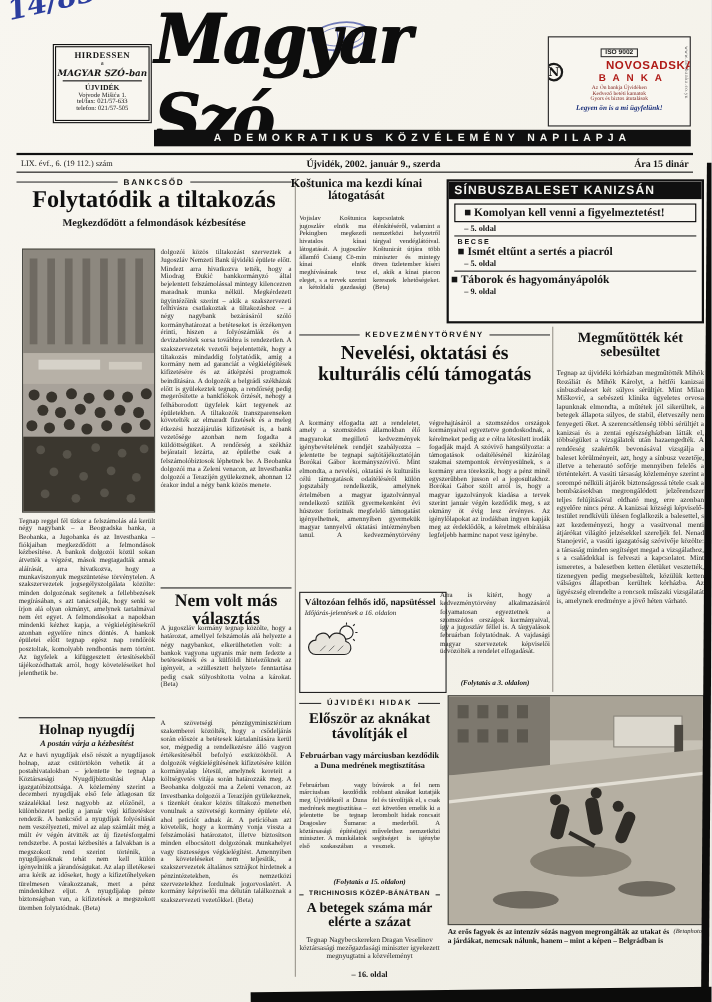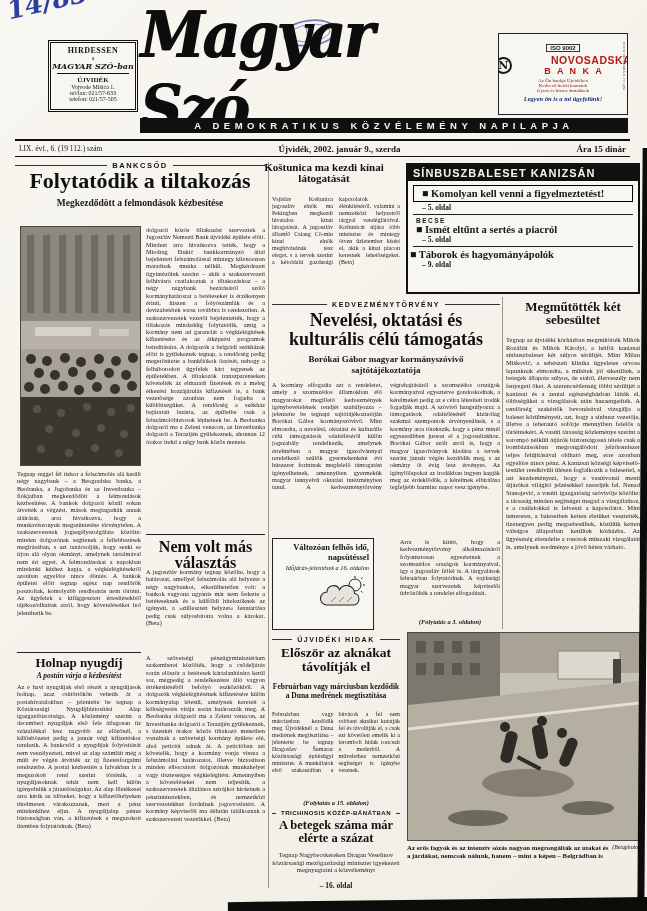--- a/index.html
+++ b/index.html
@@ -160,24 +160,23 @@
   <div class="abs" style="left:17px; top:671px; width:124px; font:italic 700 7.5px 'Liberation Serif', serif; text-align:center;">A postán várja a kézbesítést</div>
   <div class="abs txt" style="left:17px; top:683px; width:124px; height:201px;">Az e havi nyugdíjak első részét a nyugdíjasok holnap, azaz csütörtökön vehetik át a postahivatalokban – jelentette be tegnap a Köztársasági Nyugdíjbiztosítási Alap igazgatóbizottsága. A közlemény szerint a decemberi nyugdíjak első fele átlagosan tíz százalékkal lesz nagyobb az előzőnél, a különbözetet pedig a január végi kifizetéskor rendezik. A bankcsőd a nyugdíjak folyósítását nem veszélyezteti, mivel az alap számláit még a múlt év végén átvitték az új fizetésforgalmi rendszerbe. A postai kézbesítés a falvakban is a megszokott rend szerint történik, a nyugdíjasoknak tehát nem kell külön igényelniük a járandóságukat. Az alap illetékesei arra kérik az időseket, hogy a kifizetőhelyeken türelmesen várakozzanak, mert a pénz mindenkihez eljut. A nyugdíjalap pénze biztonságban van, a kifizetések a megszokott ütemben folytatódnak. (Beta)</div>
 
   <div class="abs hl" style="left:260px; top:162px; width:128px; font-size:11px;">Koštunica ma kezdi kínai látogatását</div>
   <div class="abs txt" style="left:272px; top:196px; width:128px; height:100px; column-count:2; column-gap:6px; font-size:6px;">Vojislav Koštunica jugoszláv elnök ma Pekingben megkezdi hivatalos kínai látogatását. A jugoszláv államfő Csiang Cö-min kínai elnök meghívásának tesz eleget, s a tervek szerint a kétoldalú gazdasági kapcsolatok élénkítéséről, valamint a nemzetközi helyzetről tárgyal vendéglátóival. Koštunicát útjára több miniszter és mintegy ötven üzletember kíséri el, akik a kínai piacon keresnek lehetőségeket. (Beta)</div>
 
   <div class="abs kicker" style="left:272px; top:301px; width:228px; font-size:7px;">
     <span>KEDVEZMÉNYTÖRVÉNY</span>
   </div>
   <div class="abs hl" style="left:272px; top:311px; width:228px; font-size:18px;">Nevelési, oktatási és kulturális célú támogatás</div>
-  <div class="abs deck" style="left:282px; top:354px; width:208px; font-size:9px;">Borókai Gábor magyar kormányszóvivő sajtótájékoztatója</div>
   <div class="abs txt" style="left:272px; top:381px; width:228px; height:153px; column-count:2; column-gap:8px;">A kormány elfogadta azt a rendeletet, amely a szomszédos államokban élő magyarokat megillető kedvezmények igénybevételének rendjét szabályozza – jelentette be tegnapi sajtótájékoztatóján Borókai Gábor kormányszóvivő. Mint elmondta, a nevelési, oktatási és kulturális célú támogatások odaítéléséről külön jogszabály rendelkezik, amelynek értelmében a magyar igazolvánnyal rendelkező szülők gyermekenként évi húszezer forintnak megfelelő támogatást igényelhetnek, amennyiben gyermekük magyar tannyelvű oktatási intézményben tanul. A kedvezménytörvény végrehajtásáról a szomszédos országok kormányaival egyeztetve gondoskodnak, a kérelmeket pedig az e célra létesített irodák fogadják majd. A szóvivő hangsúlyozta: a támogatások odaítélésénél kizárólag szakmai szempontok érvényesülnek, s a kormány arra törekszik, hogy a pénz minél egyszerűbben jusson el a jogosultakhoz. Borókai Gábor szólt arról is, hogy a magyar igazolványok kiadása a tervek szerint január végén kezdődik meg, s az okmány öt évig lesz érvényes. Az igénylőlapokat az irodákban ingyen kapják meg az érdeklődők, a kérelmek elbírálása legfeljebb harminc napot vesz igénybe.</div>
 
-  <div class="abs" style="left:272px; top:538px; width:102px; height:92px; border:1px solid #222; text-align:right; padding:3px 4px; background:#f8f6f0;">
+  <div class="abs" style="left:272px; top:538px; width:134px; height:92px; border:1px solid #222; text-align:left; padding:3px 4px; background:#f8f6f0;">
     <div style="font:700 8.5px 'Liberation Serif', serif; line-height:1.2;">Változóan felhős idő, napsütéssel</div>
     <div style="font:italic 6.3px 'Liberation Serif', serif; margin-top:2px;">Időjárás-jelentések a 16. oldalon</div>
     <div style="margin-top:4px;">
       <svg width="52" height="36" viewBox="0 0 52 36">
         <circle cx="38" cy="10" r="6" fill="none" stroke="#222" stroke-width="1"></circle>
         <g stroke="#222" stroke-width="1">
           <line x1="38" y1="1" x2="38" y2="3"></line>
             <line x1="46" y1="10" x2="48" y2="10"></line>
           <line x1="44" y1="4" x2="45.5" y2="2.5"></line>
             <line x1="44" y1="16" x2="45.5" y2="17.5"></line>

